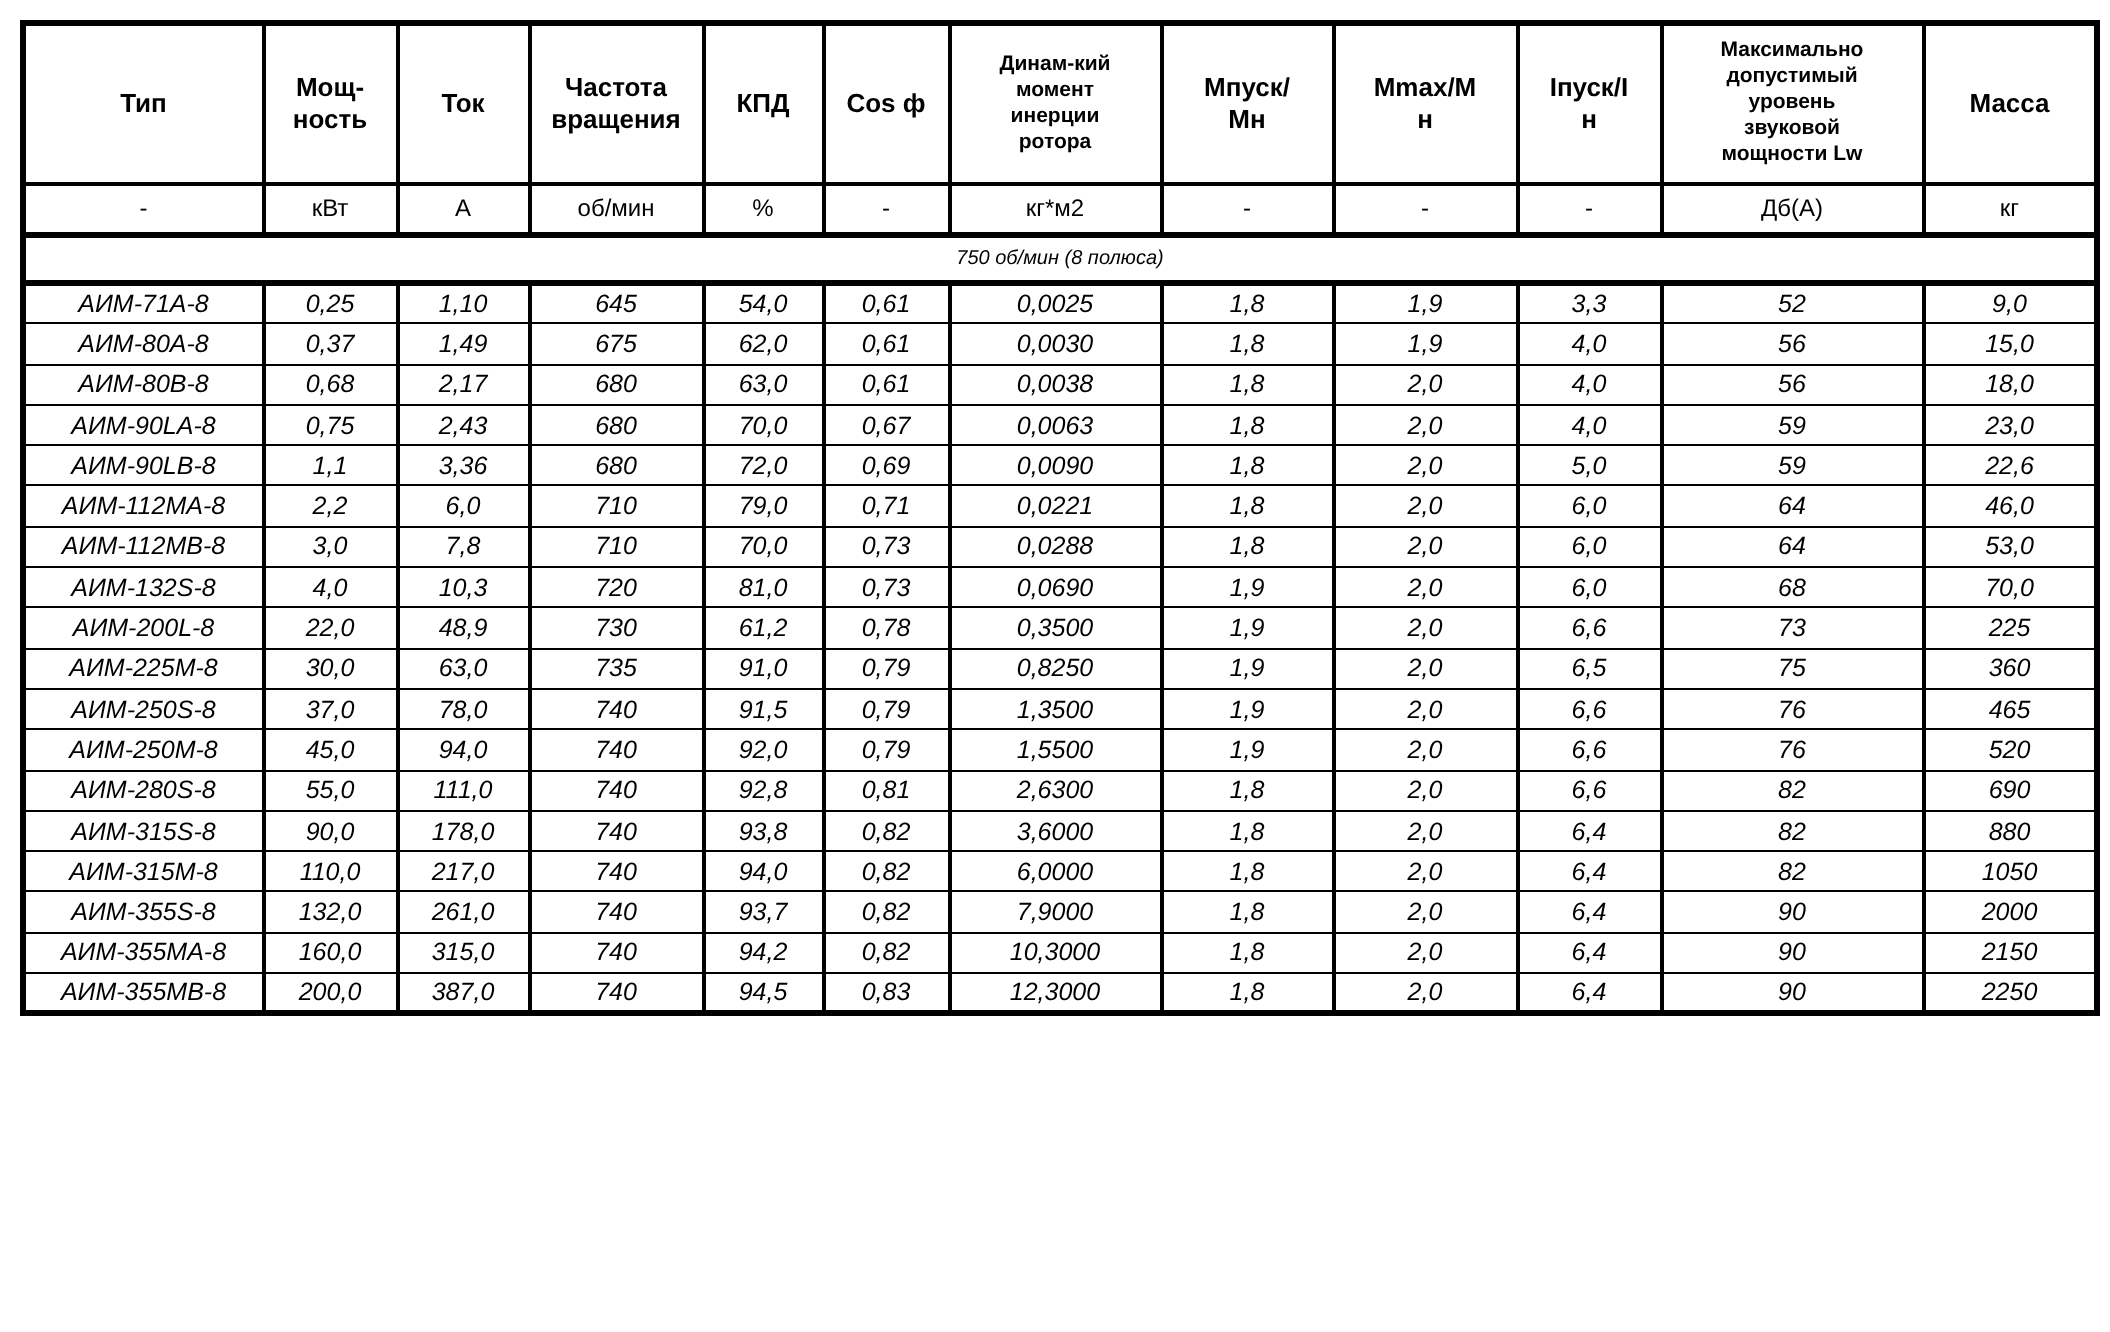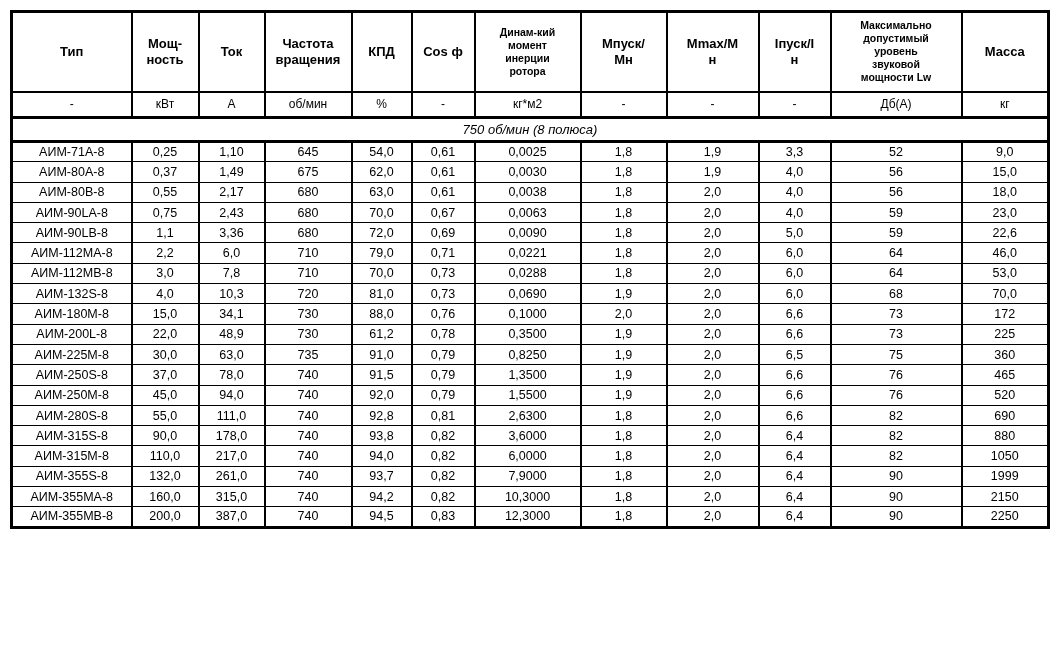--- a/index.html
+++ b/index.html
@@ -58,26 +58,27 @@
     border-right: 2px solid #000;
     border-top: 2px solid #000;
     border-bottom: 3px solid #000;
   }
   
   .spec-table tr.section-row {
     height: 24px;
   }
   .spec-table tr.section-row td {
     font-style: italic;
-    font-size: 13px;
+    font-size: 10px;
     border-bottom: 3px solid #000;
   }
   
   .spec-table tr.data-row {
     height: 20.3px;
+    font-style: italic;
   }
   .spec-table tr.data-row td {
     font-size: 12.5px;
     border-left: 2px solid #000;
     border-right: 2px solid #000;
     border-top: 1.5px solid #000;
     border-bottom: 1.5px solid #000;
   }
 </style>
 </head>
@@ -167,21 +168,21 @@
         <td>0,61</td>
         <td>0,0030</td>
         <td>1,8</td>
         <td>1,9</td>
         <td>4,0</td>
         <td>56</td>
         <td>15,0</td>
       </tr>
       <tr class="data-row">
         <td>АИМ-80В-8</td>
-        <td>0,55</td>
+        <td>0,68</td>
         <td>2,17</td>
         <td>680</td>
         <td>63,0</td>
         <td>0,61</td>
         <td>0,0038</td>
         <td>1,8</td>
         <td>2,0</td>
         <td>4,0</td>
         <td>56</td>
         <td>18,0</td>
@@ -250,34 +251,20 @@
         <td>81,0</td>
         <td>0,73</td>
         <td>0,0690</td>
         <td>1,9</td>
         <td>2,0</td>
         <td>6,0</td>
         <td>68</td>
         <td>70,0</td>
       </tr>
       <tr class="data-row">
-        <td>АИМ-180М-8</td>
-        <td>15,0</td>
-        <td>34,1</td>
-        <td>730</td>
-        <td>88,0</td>
-        <td>0,76</td>
-        <td>0,1000</td>
-        <td>2,0</td>
-        <td>2,0</td>
-        <td>6,6</td>
-        <td>73</td>
-        <td>172</td>
-      </tr>
-      <tr class="data-row">
         <td>АИМ-200L-8</td>
         <td>22,0</td>
         <td>48,9</td>
         <td>730</td>
         <td>61,2</td>
         <td>0,78</td>
         <td>0,3500</td>
         <td>1,9</td>
         <td>2,0</td>
         <td>6,6</td>
@@ -373,21 +360,21 @@
         <td>132,0</td>
         <td>261,0</td>
         <td>740</td>
         <td>93,7</td>
         <td>0,82</td>
         <td>7,9000</td>
         <td>1,8</td>
         <td>2,0</td>
         <td>6,4</td>
         <td>90</td>
-        <td>1999</td>
+        <td>2000</td>
       </tr>
       <tr class="data-row">
         <td>АИМ-355МА-8</td>
         <td>160,0</td>
         <td>315,0</td>
         <td>740</td>
         <td>94,2</td>
         <td>0,82</td>
         <td>10,3000</td>
         <td>1,8</td>

